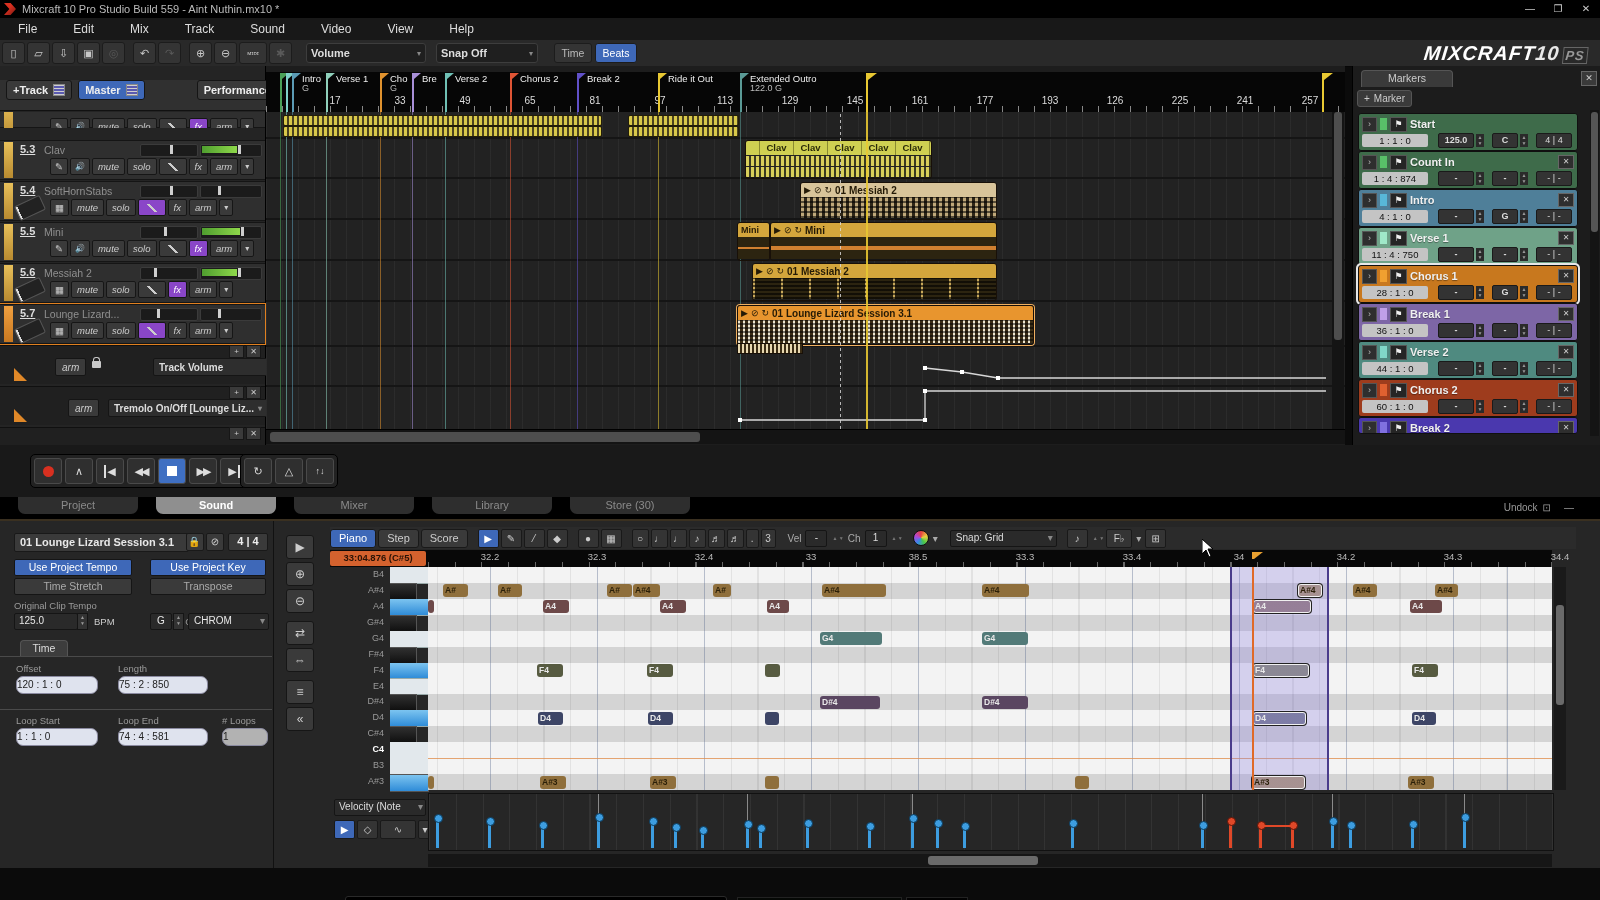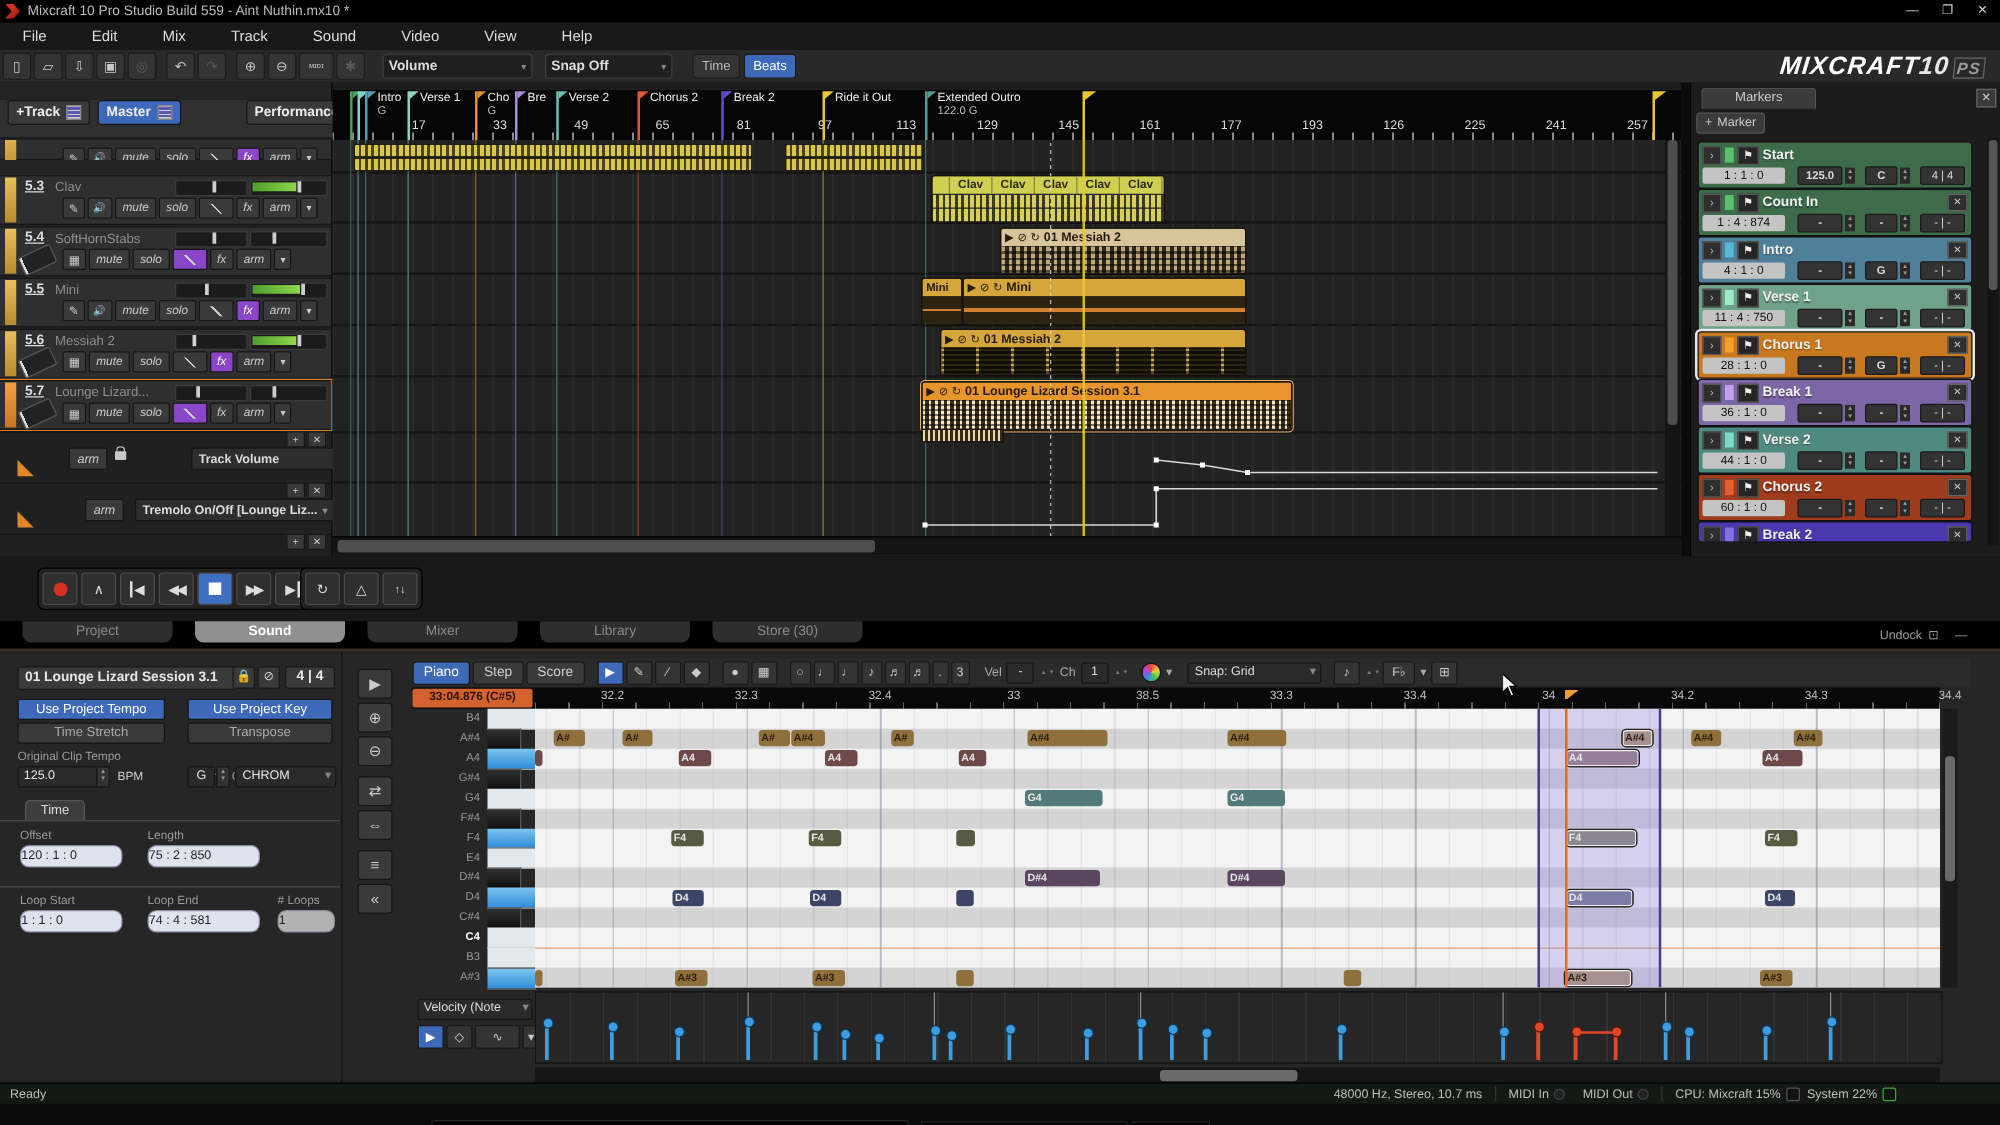--- a/index.html
+++ b/index.html
@@ -1117,27 +1117,13 @@
         </div>
       <div class="pr-hscroll">
           <div class="pr-hthumb"></div>
         </div>
     <svg class="cursor-arrow" width="14" height="20" style="left: 872px; top: 12px; position: absolute;">
           <polygon points="0,0 0,15 4,11 7,18 9,17 6,10 11,10" fill="#fff" stroke="#000" stroke-width="1"></polygon>
         </svg>
       </div>
   </div>
 
-  <div class="abs statusbar">
-    <span style="margin-left:8px">Ready</span>
-    <span style="margin-left:1030px">48000 Hz, Stereo, 10.7 ms</span>
-    <span class="ssep"></span>
-    <span>MIDI In</span>
-      <span class="dot"></span>
-    <span style="margin-left:14px">MIDI Out</span>
-      <span class="dot"></span>
-    <span class="ssep"></span>
-    <span>CPU: Mixcraft 15%</span>
-      <span class="ledbox"></span>
-    <span>System 22%</span>
-      <span class="ledbox green"></span>
-  </div>
 </div>
 
 </body></html>

